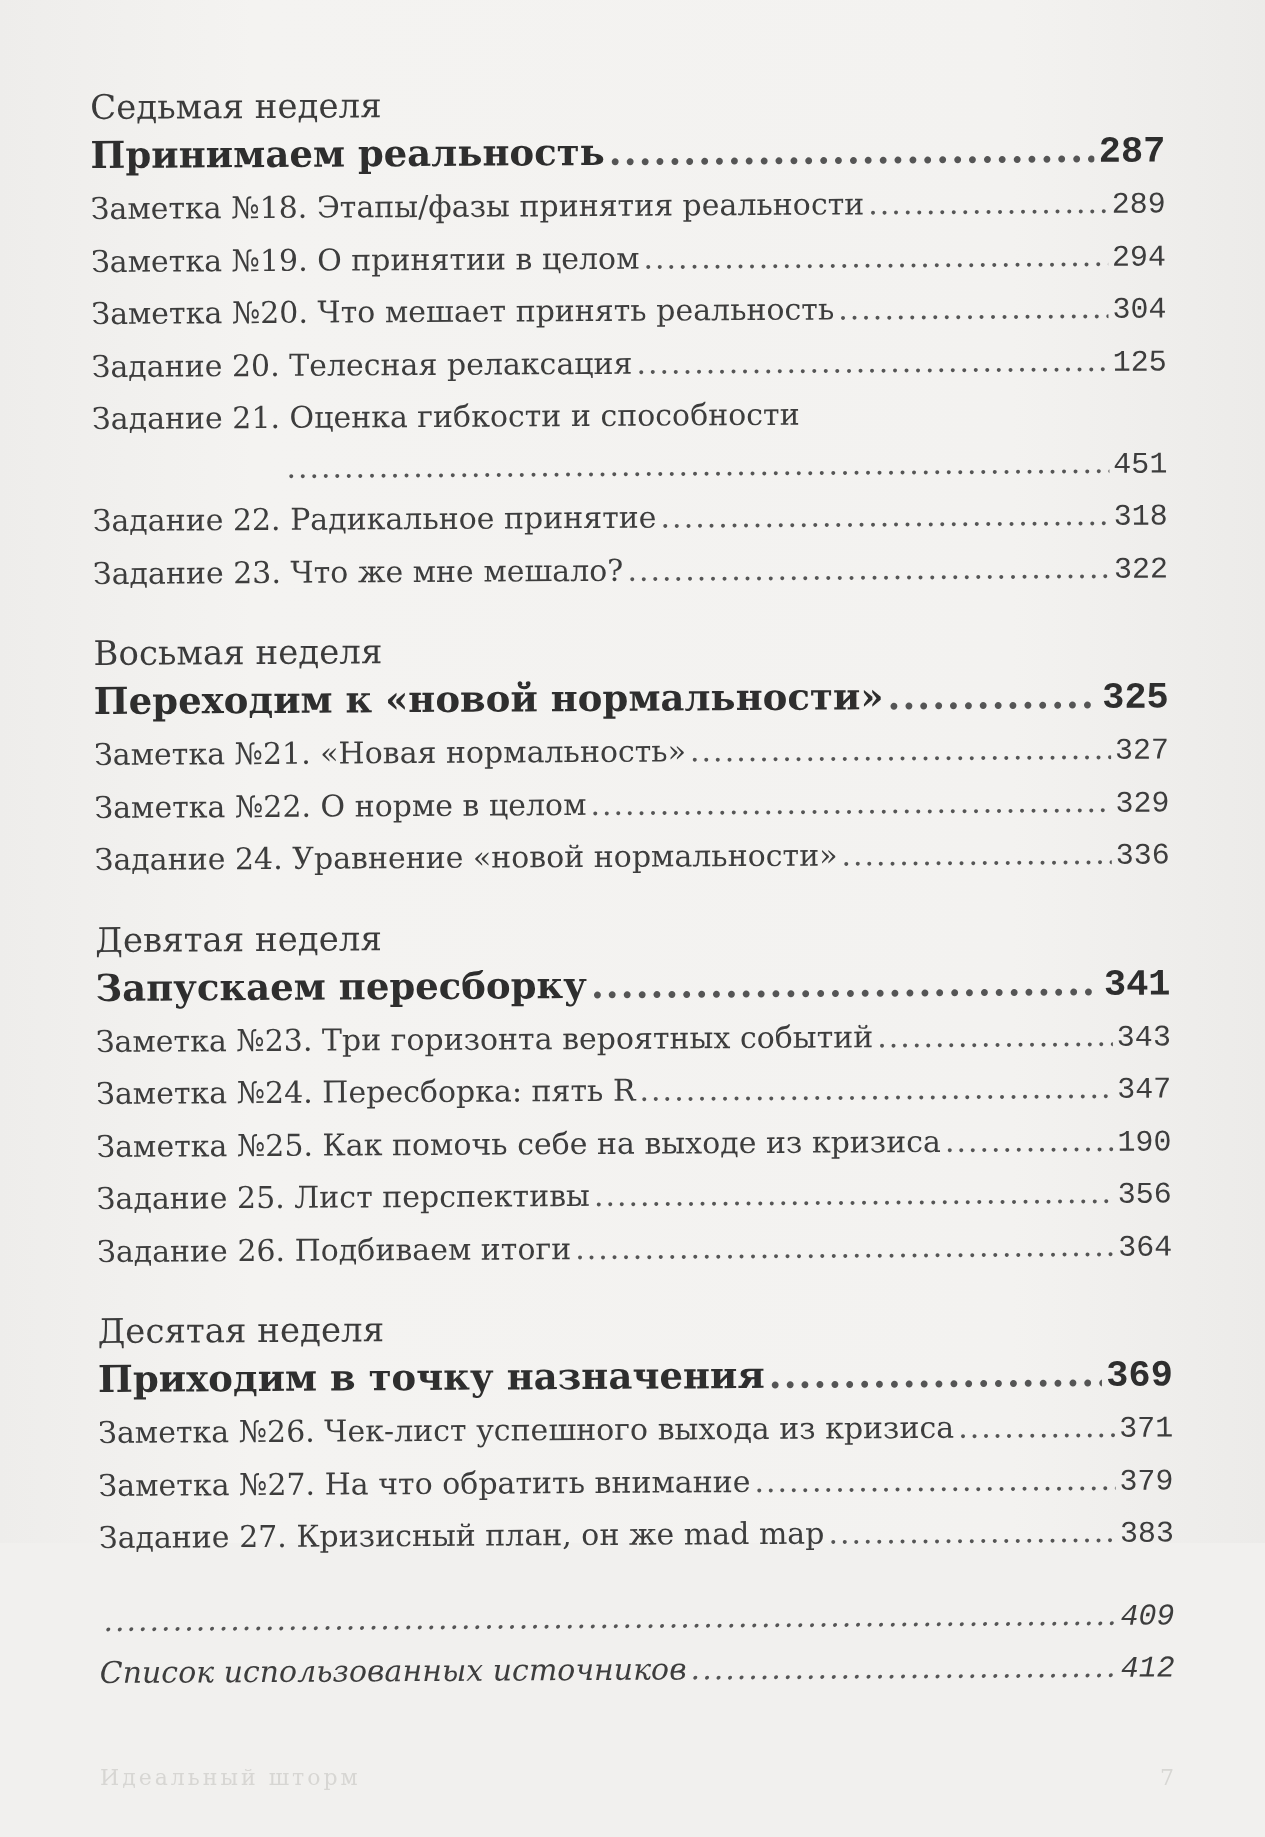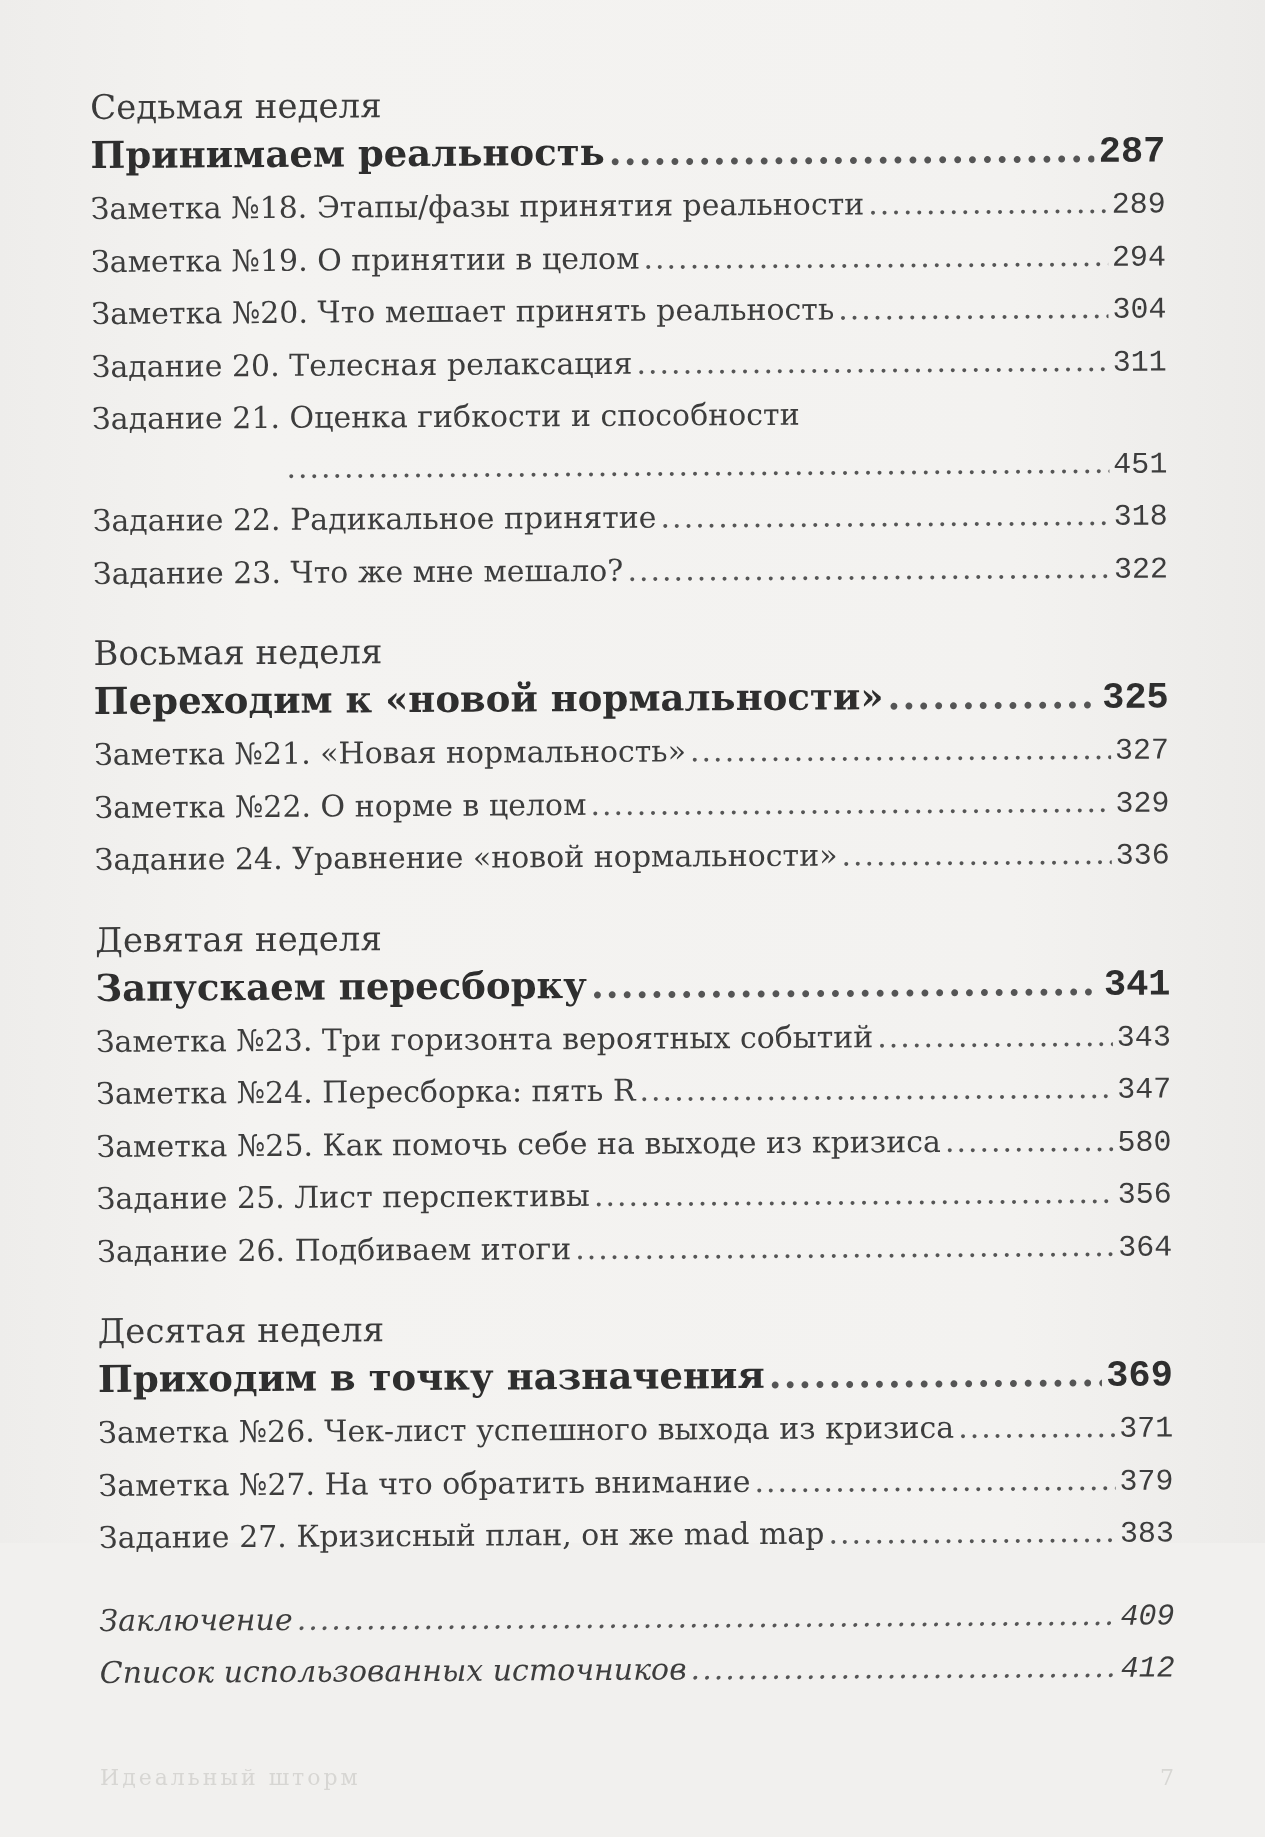--- a/index.html
+++ b/index.html
@@ -55,21 +55,21 @@
           <span class="p">294</span>
         </div>
       <div class="row entry">
           <span class="t">Заметка №20. Что мешает принять реальность</span>
           <span class="dots"></span>
           <span class="p">304</span>
         </div>
       <div class="row entry">
           <span class="t">Задание 20. Телесная релаксация</span>
           <span class="dots"></span>
-          <span class="p">311</span>
+          <span class="p">125</span>
         </div>
       <div class="row entry">
           <span class="t">Задание 21. Оценка гибкости и способности</span>
         </div>
       <div class="row entry cont">
           <span class="dots"></span>
           <span class="p">451</span>
         </div>
       <div class="row entry">
           <span class="t">Задание 22. Радикальное принятие</span>
@@ -120,21 +120,21 @@
           <span class="p">343</span>
         </div>
       <div class="row entry">
           <span class="t">Заметка №24. Пересборка: пять R</span>
           <span class="dots"></span>
           <span class="p">347</span>
         </div>
       <div class="row entry">
           <span class="t">Заметка №25. Как помочь себе на выходе из кризиса</span>
           <span class="dots"></span>
-          <span class="p">580</span>
+          <span class="p">190</span>
         </div>
       <div class="row entry">
           <span class="t">Задание 25. Лист перспективы</span>
           <span class="dots"></span>
           <span class="p">356</span>
         </div>
       <div class="row entry">
           <span class="t">Задание 26. Подбиваем итоги</span>
           <span class="dots"></span>
           <span class="p">364</span>
@@ -160,21 +160,20 @@
         </div>
       <div class="row entry">
           <span class="t">Задание 27. Кризисный план, он же mad map</span>
           <span class="dots"></span>
           <span class="p">383</span>
         </div>
     </div>
 
     <div class="closing">
       <div class="row entry italic">
-          <span class="t">Заключение</span>
           <span class="dots"></span>
           <span class="p">409</span>
         </div>
       <div class="row entry italic">
           <span class="t">Список использованных источников</span>
           <span class="dots"></span>
           <span class="p">412</span>
         </div>
     </div>
   </div>

